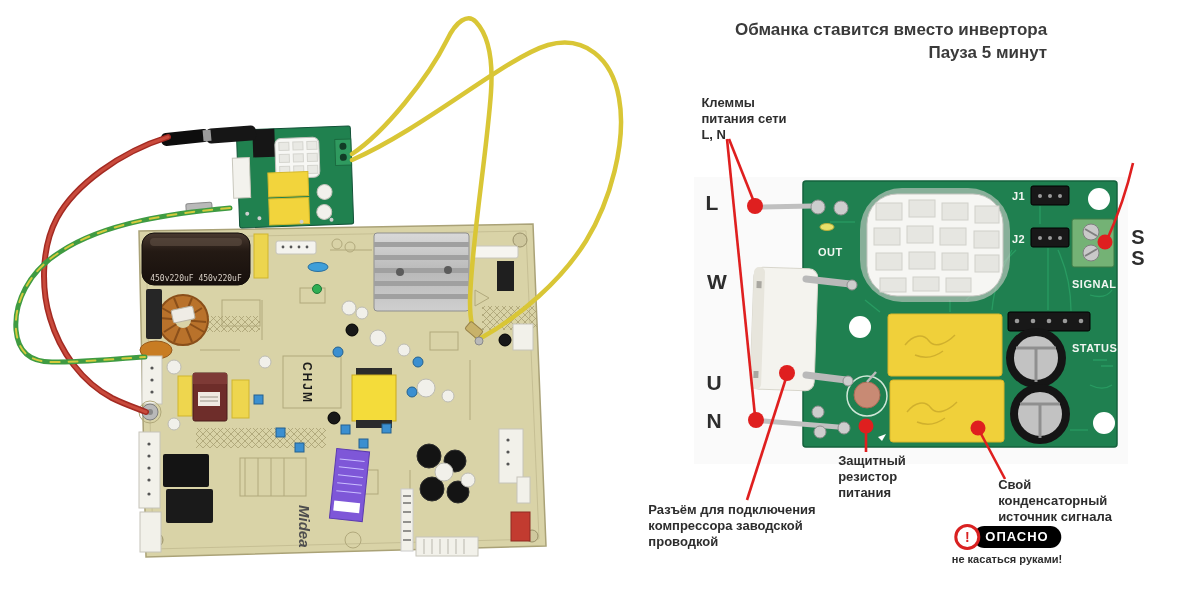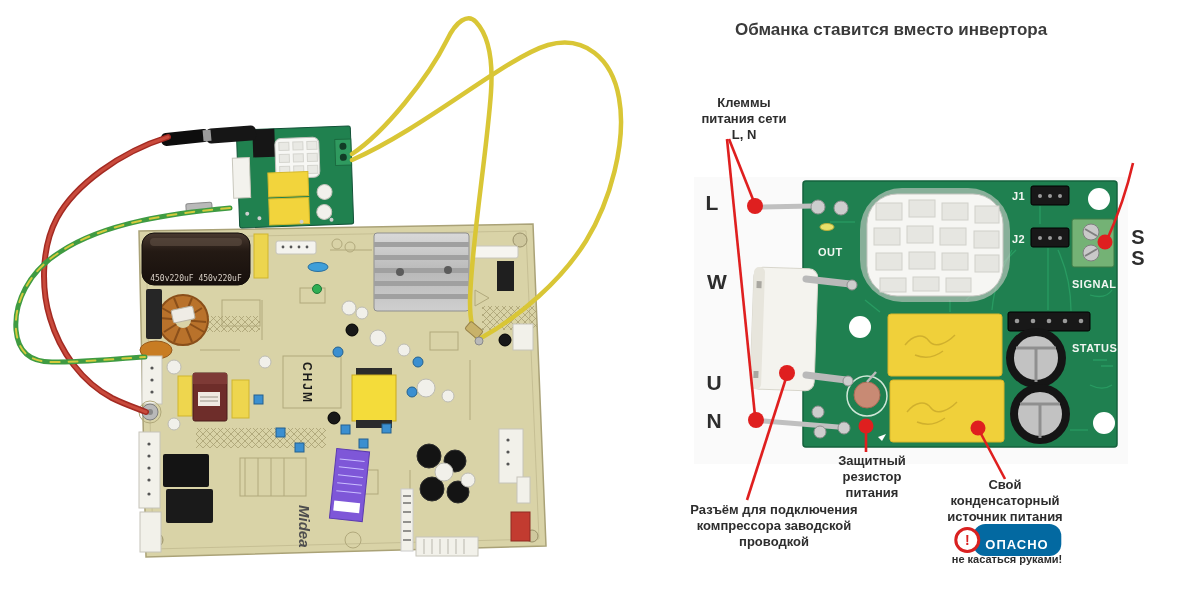--- a/index.html
+++ b/index.html
@@ -1,29 +1,29 @@
 <!DOCTYPE html>
 <html><head>
 <meta charset="utf-8">
 <style>
   html,body{margin:0;padding:0;background:#ffffff;}
   #stage{position:relative;width:1200px;height:600px;background:#ffffff;overflow:hidden;
          font-family:"Liberation Sans",sans-serif;}
   svg{position:absolute;left:0;top:0;}
-  .lbl{position:absolute;transform:translateX(-50%);text-align:center;
+  .lbl{position:absolute;transform:translateX(-50%);
        font:700 13px/16px "Liberation Sans",sans-serif;color:#2d2d2d;white-space:nowrap;}
   .title{position:absolute;font:700 17px/23px "Liberation Sans",sans-serif;color:#3a3a3a;
          text-align:right;white-space:nowrap;}
   .term{position:absolute;transform:translateX(-50%);font:700 21px/22px "Liberation Sans",sans-serif;color:#2d2d2d;}
   .sterm{position:absolute;transform:translateX(-50%);font:700 20px/20px "Liberation Sans",sans-serif;color:#2d2d2d;}
   .danger-wrap{position:absolute;transform:translateX(-50%);display:flex;align-items:center;}
   .danger-circle{width:20px;height:20px;border:3px solid #d92121;border-radius:50%;background:#fff;
                  color:#d92121;font:700 14px/20px "Liberation Sans",sans-serif;text-align:center;
                  position:relative;z-index:2;margin-right:-7px;}
-  .danger-pill{background:#0369a1;color:#fff;border-radius:12px;padding:13px 13px 3px 12px;
+  .danger-pill{background:#000000;color:#fff;border-radius:12px;padding:3px 13px 3px 12px;
                font:700 13px/16px "Liberation Sans",sans-serif;letter-spacing:1px;}
   .silk{font:700 11px "Liberation Sans",sans-serif;fill:#f2f6f2;letter-spacing:.5px;}
 </style>
 </head>
 <body>
 
 <div id="stage">
 
 <svg width="660" height="600" viewBox="0 0 660 600">
   <defs>
@@ -449,20 +449,21 @@
     <circle cx="756" cy="420" r="8"></circle>
     <circle cx="787" cy="373" r="8"></circle>
     <circle cx="866" cy="426" r="7.5"></circle>
     <circle cx="978" cy="428" r="7.5"></circle>
     <circle cx="1105" cy="242" r="7.5"></circle>
   </g>
 </svg>
 
 <div class="title" style="left:735px;top:18px">
   <div>Обманка ставится вместо инвертора</div>
+  <div>Пауза 5 минут</div>
 </div>
 
 <div class="lbl" style="left:744px;top:95px">
   <div>Клеммы</div>
   <div>питания сети</div>
   <div>L, N</div>
 </div>
 
 
 <div class="term" style="left:712px;top:192px">L</div>
@@ -471,30 +472,30 @@
 <div class="term" style="left:714px;top:410px">N</div>
 <div class="sterm" style="left:1138px;top:227px">S</div>
 <div class="sterm" style="left:1138px;top:248px">S</div>
 
 <div class="lbl" style="left:872px;top:453px">
   <div>Защитный</div>
   <div>резистор</div>
   <div>питания</div>
 </div>
 
-<div class="lbl" style="left:774px;top:502px">
+<div class="lbl" style="left:732px;top:502px">
   <div>Разъём для подключения</div>
   <div>компрессора заводской</div>
   <div>проводкой</div>
 </div>
 
-<div class="lbl" style="left:1005px;top:477px">
+<div class="lbl" style="left:1055px;top:477px">
   <div>Свой</div>
   <div>конденсаторный</div>
-  <div>источник питания</div>
+  <div>источник сигнала</div>
 </div>
 
 <div class="danger-wrap" style="left:1008px;top:524px">
   <div class="danger-circle">!</div>
   <div class="danger-pill">ОПАСНО</div>
 </div>
 
 <div class="lbl" style="left:1007px;top:551px;font-size:11px">не касаться руками!</div>
 
 </div>

